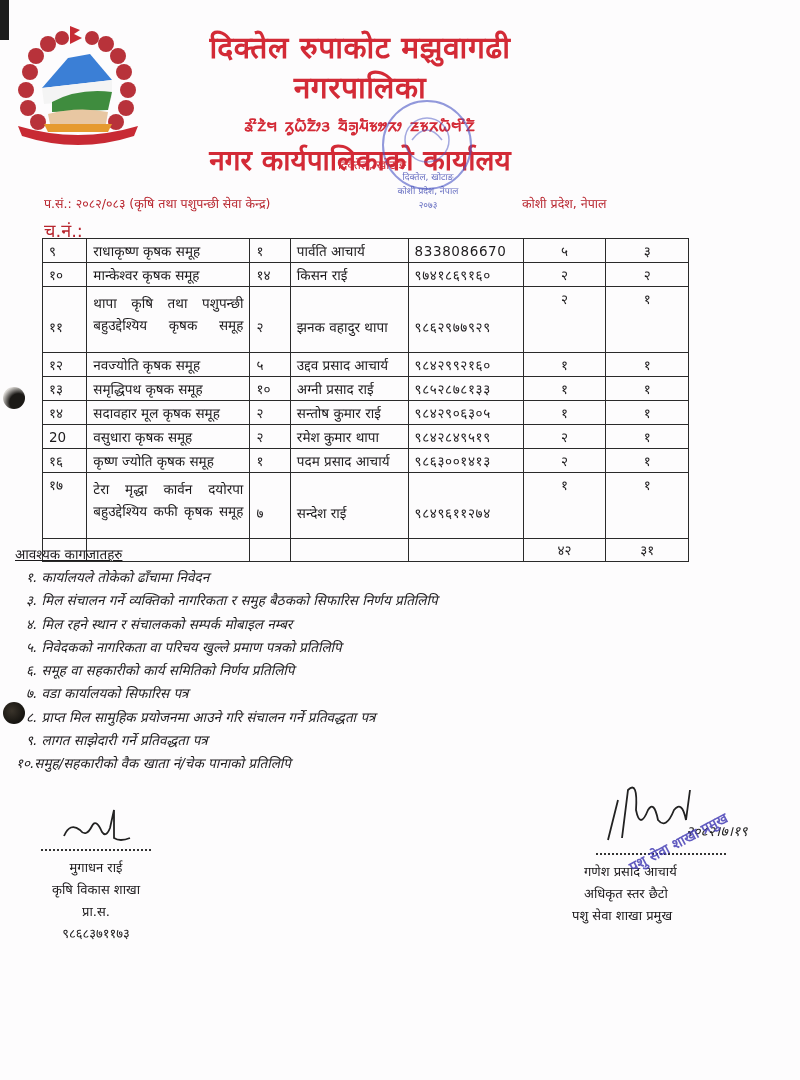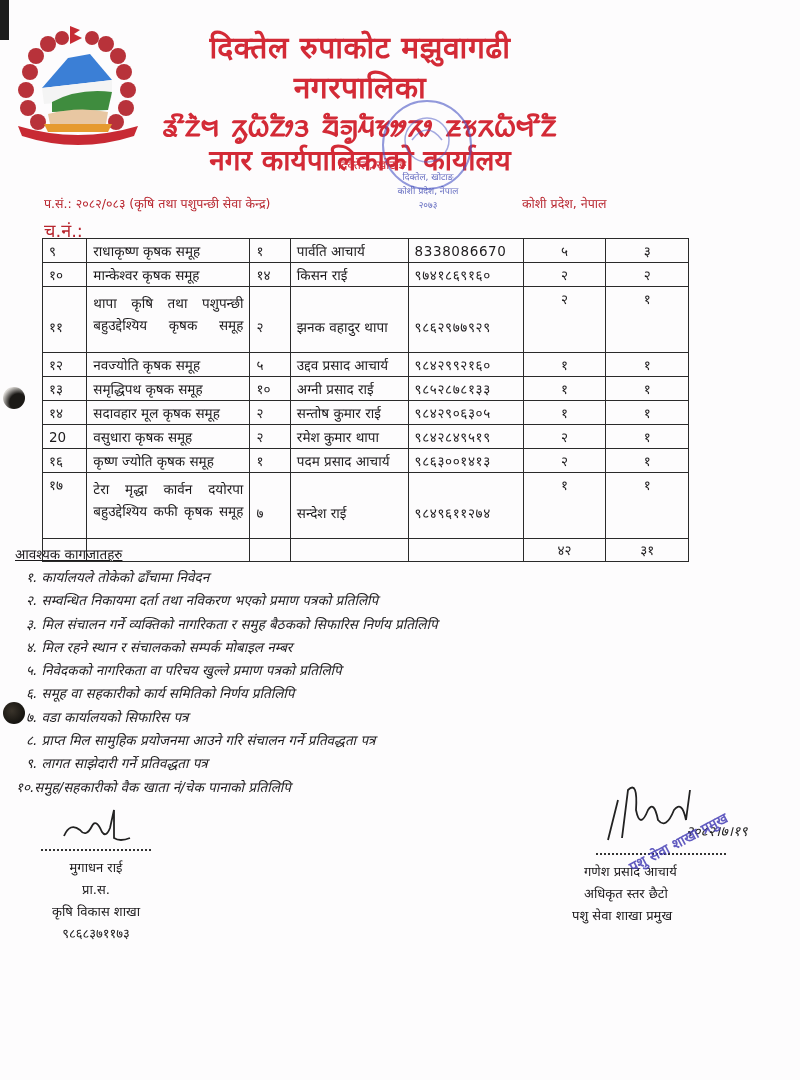--- a/index.html
+++ b/index.html
@@ -8,21 +8,21 @@
       background: #fdfcfd;
       font-family: "DejaVu Sans", sans-serif;
       color: #1c1a1c;
     }
     .scan-edge { position: absolute; left: 0; top: 0; width: 9px; height: 40px; background: #1d1d1d; }
 
     
     .emblem { position: absolute; left: 8px; top: 22px; width: 140px; height: 128px; }
     .head { position: absolute; left: 140px; top: 28px; width: 440px; text-align: center; color: #d32a36; }
     .head .l1 { font-size: 30px; font-weight: bold; letter-spacing: 0.5px; line-height: 40px; }
-    .head .l2 { font-size: 32px; font-weight: bold; line-height: 34px; letter-spacing: 1px; }
+    .head .l2 { font-size: 18px; font-weight: bold; line-height: 34px; letter-spacing: 1px; }
     .head .l3 { font-size: 28px; font-weight: bold; line-height: 38px; }
     .place { position: absolute; left: 338px; top: 156px; color: #d32a36; font-size: 12px; }
     .seal { position: absolute; left: 372px; top: 90px; width: 110px; height: 125px; }
     .ref { position: absolute; left: 44px; top: 195px; color: #b8262f; font-size: 12.5px; }
     .province { position: absolute; left: 522px; top: 195px; color: #b8262f; font-size: 12.5px; }
     .chn { position: absolute; left: 44px; top: 218px; color: #b8262f; font-size: 18px; }
 
     
     table.groups { position: absolute; left: 42px; top: 238px; border-collapse: collapse; width: 647px; font-size: 13.5px; }
     table.groups td { border: 1.3px solid #2a2a2a; padding: 0 6px; height: 23px; vertical-align: middle; }
@@ -203,39 +203,38 @@
     </tr>
   </tbody>
 </table>
 
 <div class="hole h1"></div>
 <div class="hole h2"></div>
 
 <div class="docs-title">आवश्यक कागजातहरु</div>
 <ul class="docs">
   <li>१. कार्यालयले तोकेको ढाँचामा निवेदन</li>
-  <li>२.  सम्वन्धित निकायमा दर्ता तथा नविकरण भएको प्रमाण पत्रको प्रतिलिपि</li>
   <li>३. मिल संचालन गर्ने व्यक्तिको नागरिकता र समुह बैठकको सिफारिस निर्णय प्रतिलिपि</li>
   <li>४. मिल रहने स्थान र संचालकको सम्पर्क मोबाइल नम्बर</li>
   <li>५. निवेदकको नागरिकता वा परिचय खुल्ले प्रमाण पत्रको प्रतिलिपि</li>
   <li>६. समूह वा सहकारीको कार्य समितिको निर्णय प्रतिलिपि</li>
   <li>७. वडा कार्यालयको सिफारिस पत्र</li>
   <li>८. प्राप्त मिल सामुहिक प्रयोजनमा आउने गरि संचालन गर्ने प्रतिवद्धता पत्र</li>
   <li>९. लागत साझेदारी गर्ने प्रतिवद्धता पत्र</li>
   <li class="last">१०.समुह/सहकारीको वैक खाता नं/चेक पानाको प्रतिलिपि</li>
 </ul>
 
 <div class="sig-left">
   <svg class="scribble" width="80" height="38" viewBox="0 0 80 38">
     <path d="M8 28 Q14 14 24 22 Q30 30 36 18 Q40 10 46 24 Q50 30 54 20 L58 2 L58 30 Q64 34 74 30" fill="none" stroke="#222" stroke-width="1.8"></path>
   </svg>
   <div class="dots"></div>
   <div class="line">मुगाधन राई</div>
+  <div class="line">कृषि विकास शाखा</div>
   <div class="line">प्रा.स.</div>
-  <div class="line">कृषि विकास शाखा</div>
   <div class="line">९८६८३७११७३</div>
 </div>
 
 <div class="sig-right">
   <svg class="scribble" width="200" height="80" viewBox="0 0 200 80">
     <path d="M30 70 L40 30 M44 68 L50 20 Q60 10 58 40 Q62 60 70 40 Q76 30 80 50 Q88 60 96 40 Q104 30 108 50 L112 20" fill="none" stroke="#222" stroke-width="1.8"></path>
     <text x="108" y="66" font-size="14" font-style="italic" fill="#222" font-family="DejaVu Sans, sans-serif">२०८२।७।१९</text>
   </svg>
   <div class="dots"></div>
   <div class="line">गणेश प्रसाद आचार्य</div>

